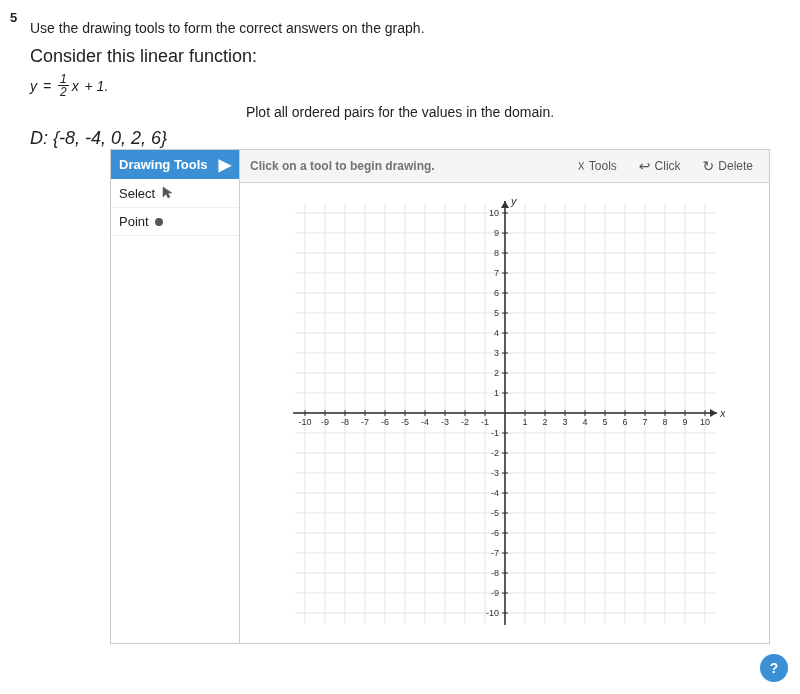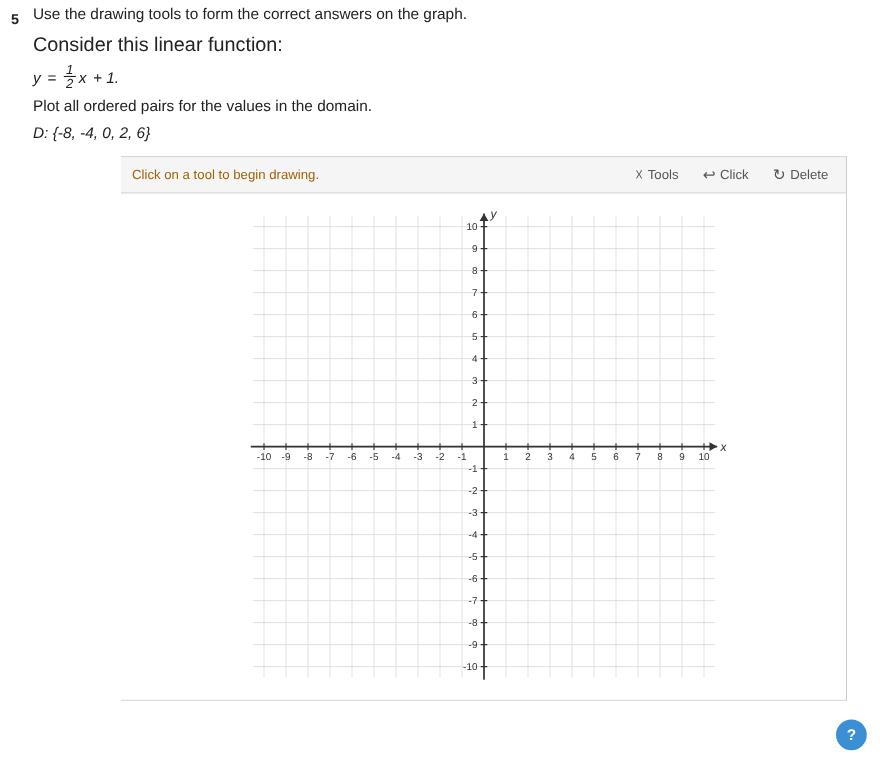--- a/index.html
+++ b/index.html
@@ -1,25 +1,25 @@
 <!DOCTYPE html>
 <html><head>
   <meta charset="utf-8">
   <style>
     * { margin: 0; padding: 0; box-sizing: border-box; }
     body { background: #fff; font-family: Arial, sans-serif; font-size: 14px; color: #222; width: 800px; min-height: 694px; position: relative; }
 
     .page-number { position: absolute; top: 10px; left: 10px; font-size: 13px; font-weight: bold; }
 
-    .content { padding: 4px 30px; }
+    .content { padding: 20px 30px; }
 
     .instruction { margin-bottom: 10px; font-size: 14px; }
     .function-label { margin-bottom: 6px; font-size: 18px; }
-    .plot-instruction { margin-bottom: 8px; font-size: 14px; }
-    .domain-label { margin-bottom: 14px; font-size: 14px; font-style: italic; }
+    .plot-instruction { margin-bottom: 8px; font-size: 14px; text-align: center; }
+    .domain-label { font-size: 18px; font-style: italic; }
 
     .drawing-area { display: flex; margin-left: 80px; }
 
     .tools-panel { width: 130px; border: 1px solid #ccc; flex-shrink: 0; }
 
     .tools-header {
       background: #3b8fd4;
       color: #fff;
       padding: 5px 8px;
       font-size: 13px;
@@ -48,21 +48,21 @@
 
     .graph-toolbar {
       background: #f5f5f5;
       border-bottom: 1px solid #ccc;
       padding: 5px 10px;
       display: flex;
       align-items: center;
       gap: 10px;
     }
 
-    .toolbar-hint { color: #a16207; font-size: 12px; flex: 1; }
+    .toolbar-hint { color: #737373; font-size: 12px; flex: 1; font-weight: bold; }
 
     .toolbar-btn {
       display: flex;
       align-items: center;
       gap: 4px;
       font-size: 12px;
       color: #555;
       cursor: pointer;
       padding: 3px 6px;
       border: none;
@@ -138,20 +138,36 @@
     <span><em>x</em></span>
     <span>&nbsp;+&nbsp;1.</span>
   </div>
 
   <p class="plot-instruction">Plot all ordered pairs for the values in the domain.</p>
 
   <p class="domain-label">D: {-8, -4, 0, 2, 6}</p>
 
   <div class="drawing-area">
 
+    <div class="tools-panel">
+      <div class="tools-header">
+        <span>Drawing Tools</span>
+        <span class="arrow-icon">▶</span>
+      </div>
+      <div class="tool-item selected">
+        <span>Select</span>
+        <svg width="16" height="16" viewBox="0 0 16 16">
+          <path d="M2 2 L2 12 L5 9 L7 13 L9 12 L7 8 L11 8 Z" fill="#555" stroke="#555" stroke-width="0.5"></path>
+        </svg>
+      </div>
+      <div class="tool-item">
+        <span>Point</span>
+        <span class="point-dot"></span>
+      </div>
+    </div>
 
     <div class="graph-panel">
       <div class="graph-toolbar">
         <span class="toolbar-hint">Click on a tool to begin drawing.</span>
         <button class="toolbar-btn">
           <span class="btn-icon">☓</span>
           <span>Tools</span>
         </button>
         <button class="toolbar-btn">
           <span class="btn-icon">↩</span>

